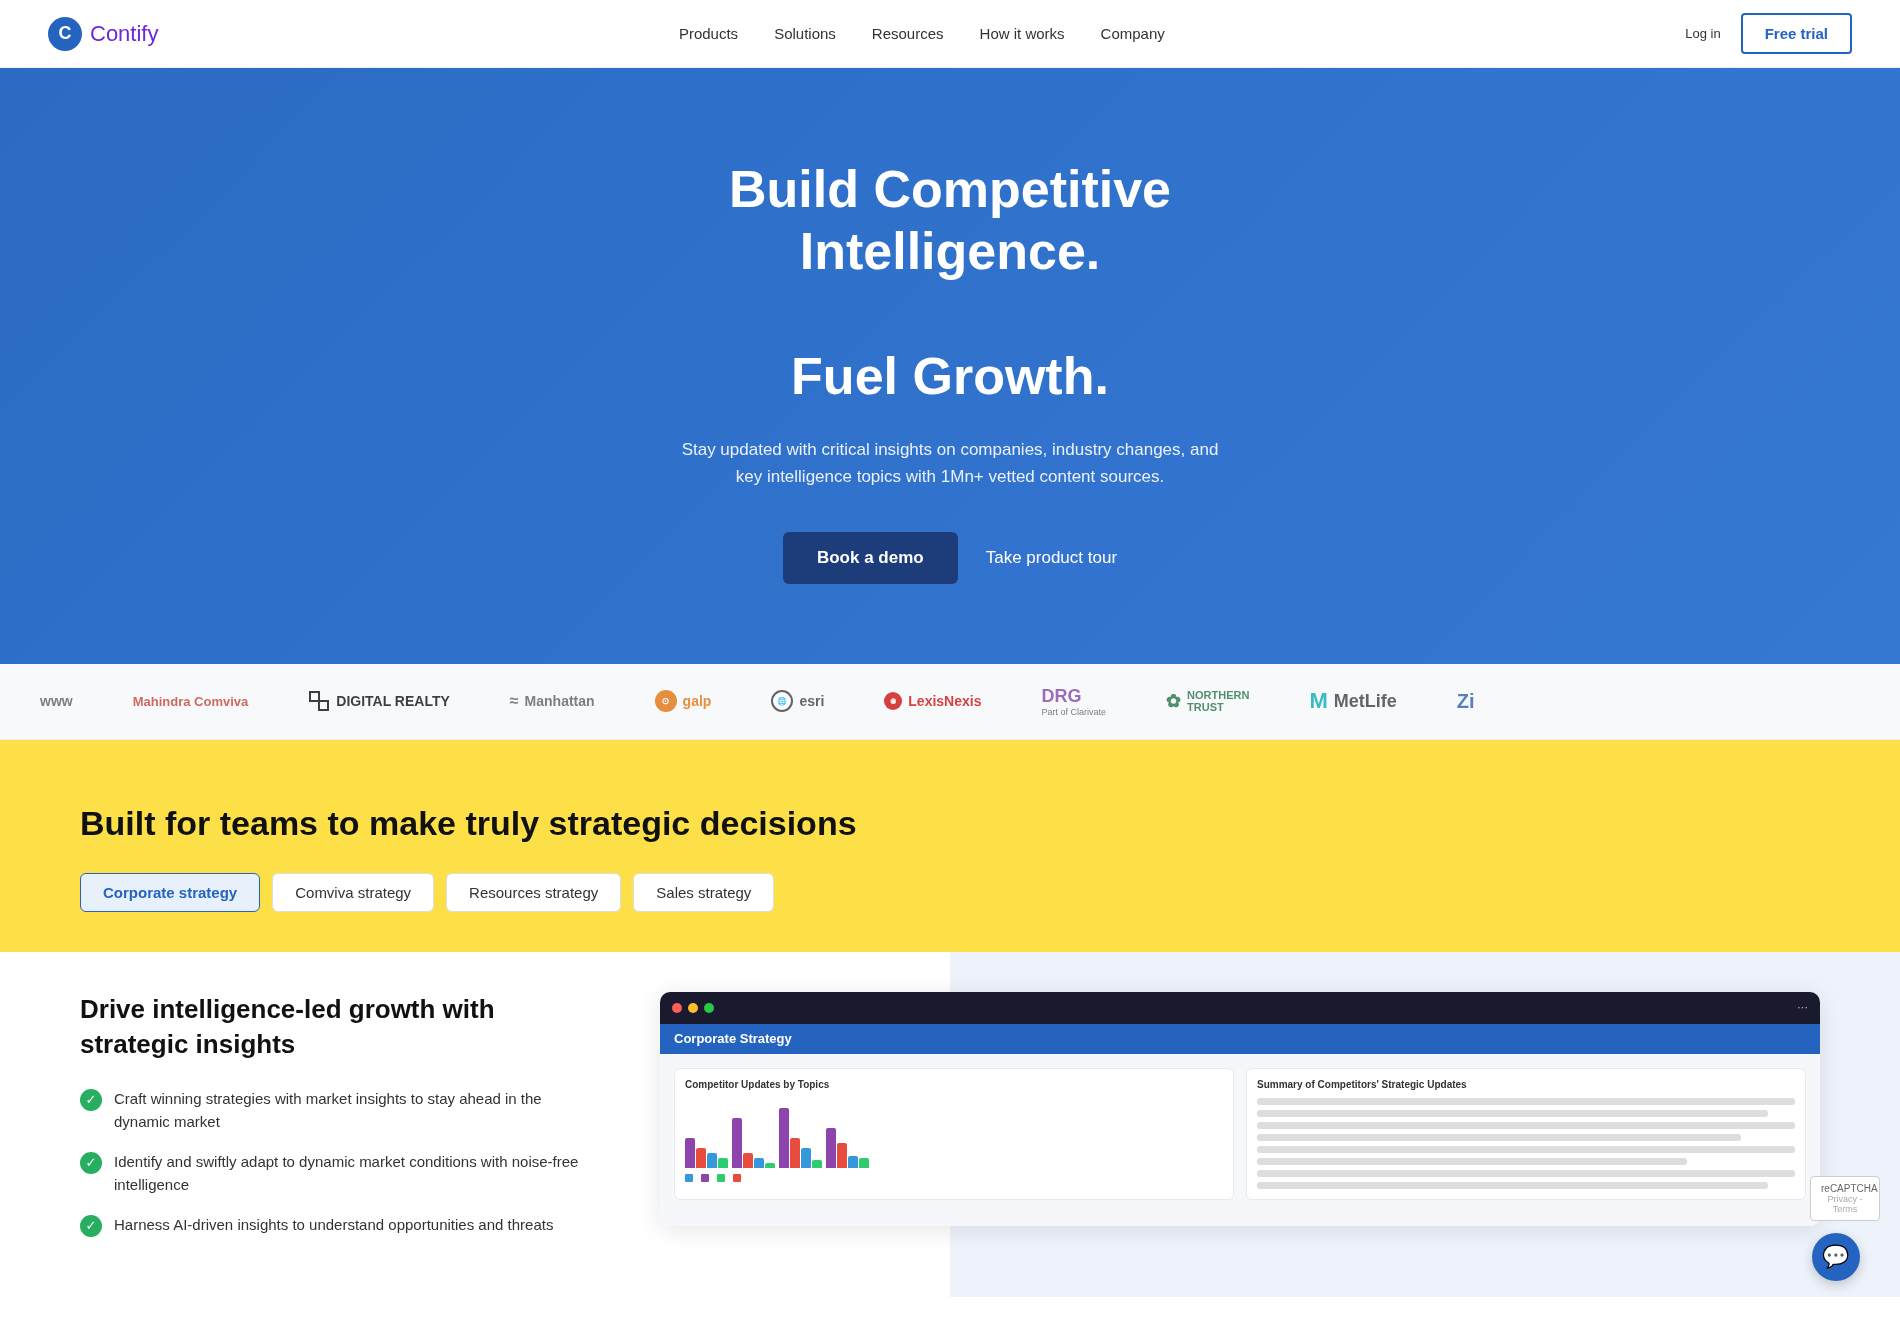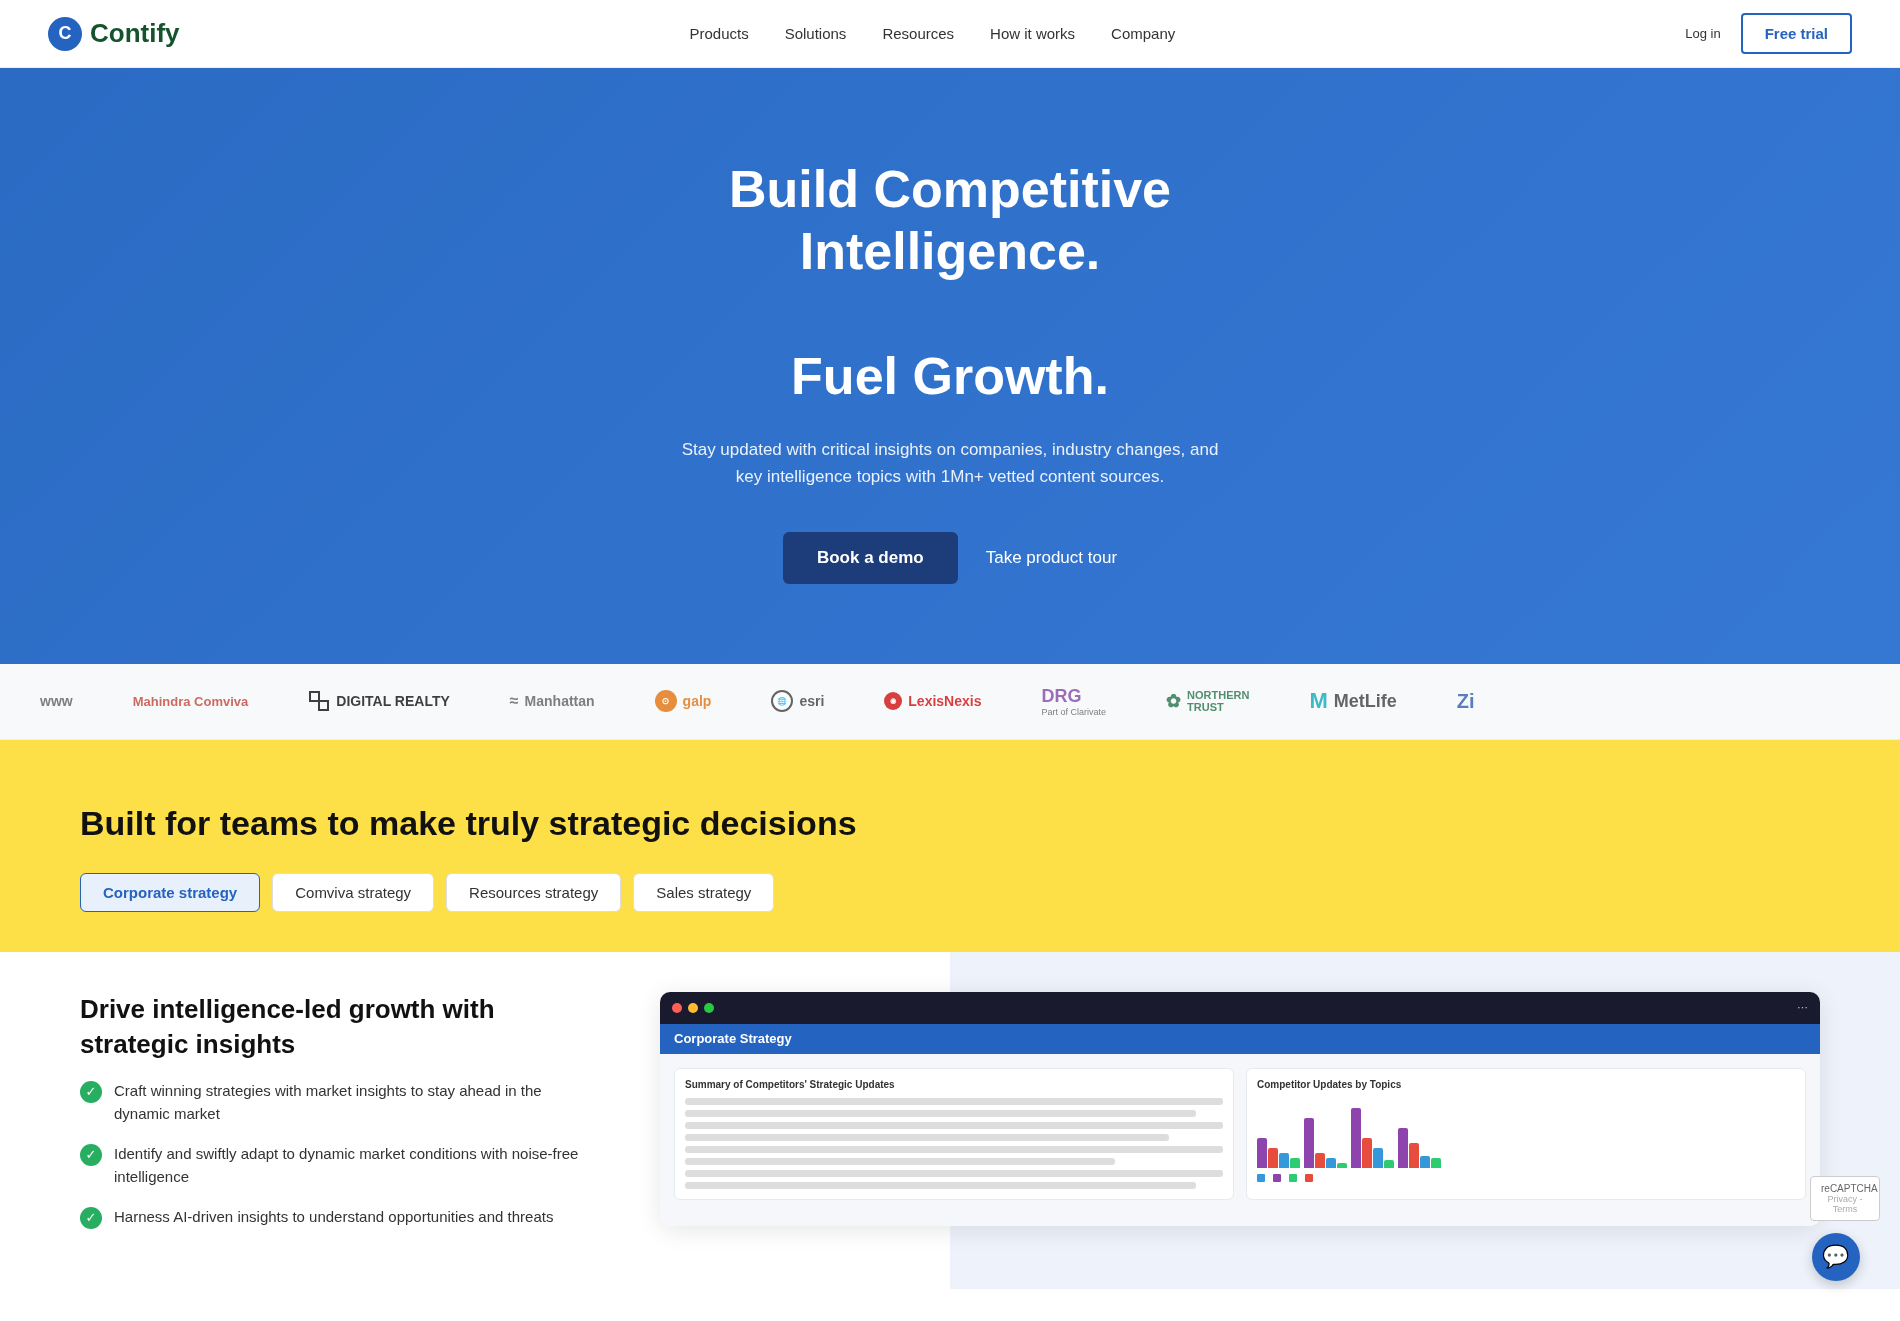--- a/index.html
+++ b/index.html
@@ -10,21 +10,21 @@
       display: flex; align-items: center; justify-content: space-between;
       padding: 0 48px; height: 68px; background: #fff;
       border-bottom: 1px solid #eee; position: relative; z-index: 10;
     }
     .navbar-logo { display: flex; align-items: center; gap: 8px; cursor: pointer; }
     .logo-icon {
       width: 34px; height: 34px; border-radius: 50%;
       background: #2563c0; display: flex; align-items: center; justify-content: center;
       color: #fff; font-weight: 900; font-size: 18px;
     }
-    .logo-text { font-size: 26px; font-weight: 700; color: #14532d; }
+    .logo-text { font-size: 22px; font-weight: 400; color: #6d28d9; }
     .navbar-links { display: flex; gap: 36px; }
     .navbar-links a {
       text-decoration: none; color: #333; font-size: 15px; font-weight: 500;
       cursor: pointer;
     }
     .navbar-actions { display: flex; align-items: center; gap: 20px; }
     .login-link { color: #333; font-size: 13px; font-weight: 500; cursor: pointer; text-decoration: none; }
     .free-trial-btn {
       padding: 10px 22px; background: #fff; border: 2px solid #2563c0;
       color: #2563c0; font-weight: 600; font-size: 15px; border-radius: 4px;
@@ -113,21 +113,21 @@
       background: #e8f0fc; border-color: #2563c0; color: #2563c0; font-weight: 600;
     }
 
     
     .content-section {
       display: flex; align-items: flex-start; gap: 60px;
       padding: 40px 80px 60px; background: linear-gradient(to right, #fff 50%, #eef3fb 50%);
       min-height: 240px;
     }
     .content-left { flex: 1; max-width: 520px; }
-    .content-left h3 { font-size: 26px; font-weight: 700; color: #111; margin-bottom: 18px; line-height: 1.35; }
+    .content-left h3 { font-size: 26px; font-weight: 700; color: #111; margin-bottom: 26px; line-height: 1.35; }
     .feature-list { list-style: none; display: flex; flex-direction: column; gap: 18px; }
     .feature-item { display: flex; align-items: flex-start; gap: 12px; font-size: 15px; color: #333; line-height: 1.5; }
     .check-icon {
       width: 22px; height: 22px; border-radius: 50%;
       background: #27ae60; color: #fff;
       display: inline-flex; align-items: center; justify-content: center;
       font-size: 13px; flex-shrink: 0; margin-top: 1px;
     }
     .content-right {
       flex: 1; background: #fff; border-radius: 10px;
@@ -308,34 +308,20 @@
         <div class="dash-dot" style="background:#ff5f57;"></div>
         <div class="dash-dot" style="background:#febc2e;"></div>
         <div class="dash-dot" style="background:#28c840;"></div>
         <span style="color:#fff;font-size:11px;margin-left:auto;opacity:0.7;">⋯</span>
       </div>
       <div class="dash-title-bar">
         <span>Corporate Strategy</span>
       </div>
       <div class="dash-body">
         <div class="dash-row">
-
-          <div class="dash-panel">
-            <div class="dash-panel-title">Summary of Competitors' Strategic Updates</div>
-            <div class="text-lines">
-              <div class="text-line" style="width:100%;"></div>
-              <div class="text-line" style="width:95%;"></div>
-              <div class="text-line" style="width:100%;"></div>
-              <div class="text-line" style="width:90%;"></div>
-              <div class="text-line" style="width:100%;"></div>
-              <div class="text-line" style="width:80%;"></div>
-              <div class="text-line" style="width:100%;"></div>
-              <div class="text-line" style="width:95%;"></div>
-            </div>
-          </div>
 
           <div class="dash-panel">
             <div class="dash-panel-title">Competitor Updates by Topics</div>
             <div class="bar-chart">
               <div class="bar-group">
                 <div class="bar" style="height:30px;background:#8e44ad;"></div>
                 <div class="bar" style="height:20px;background:#e74c3c;"></div>
                 <div class="bar" style="height:15px;background:#3498db;"></div>
                 <div class="bar" style="height:10px;background:#2ecc71;"></div>
               </div>
@@ -358,20 +344,34 @@
                 <div class="bar" style="height:10px;background:#2ecc71;"></div>
               </div>
             </div>
             <div style="display:flex;gap:8px;margin-top:6px;">
               <span style="width:8px;height:8px;background:#3498db;display:inline-block;border-radius:1px;"></span>
               <span style="width:8px;height:8px;background:#8e44ad;display:inline-block;border-radius:1px;"></span>
               <span style="width:8px;height:8px;background:#2ecc71;display:inline-block;border-radius:1px;"></span>
               <span style="width:8px;height:8px;background:#e74c3c;display:inline-block;border-radius:1px;"></span>
             </div>
           </div>
+
+          <div class="dash-panel">
+            <div class="dash-panel-title">Summary of Competitors' Strategic Updates</div>
+            <div class="text-lines">
+              <div class="text-line" style="width:100%;"></div>
+              <div class="text-line" style="width:95%;"></div>
+              <div class="text-line" style="width:100%;"></div>
+              <div class="text-line" style="width:90%;"></div>
+              <div class="text-line" style="width:100%;"></div>
+              <div class="text-line" style="width:80%;"></div>
+              <div class="text-line" style="width:100%;"></div>
+              <div class="text-line" style="width:95%;"></div>
+            </div>
+          </div>
         </div>
       </div>
     </div>
   </div>
 </div>
 
 <div class="chatbot-btn">
   <span>💬</span>
 </div>
 

